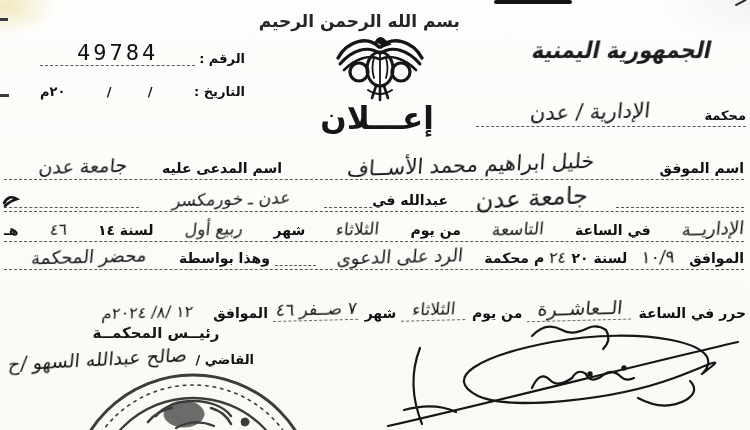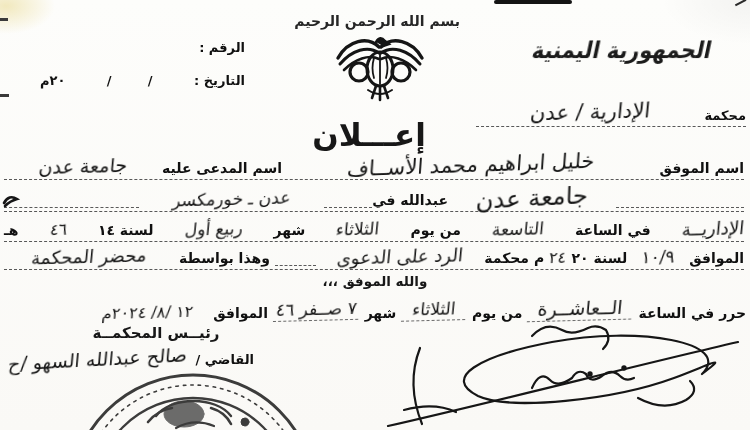--- a/index.html
+++ b/index.html
@@ -22,21 +22,21 @@
   }
   .dots{border-bottom:1.5px dashed #5a5a5a;align-self:flex-end;height:1px;}
   .fline{display:flex;align-items:flex-end;white-space:nowrap;}
   .underlined{border-bottom:1.5px dashed #585858;padding-bottom:3px;}
   .u{border-bottom:1.3px dashed #666;padding-bottom:2px;}
   .callig{
     font-weight:700;font-size:21px;letter-spacing:-.5px;
     transform:skewX(-12deg) scaleY(1.12);filter:blur(.45px);color:#1b1b1b;white-space:nowrap;
   }
   .ministry{font-weight:800;font-size:20px;letter-spacing:.5px;margin-top:5px;white-space:nowrap;}
-  .basmala{font-weight:700;font-size:14px;transform:scaleY(1.2);filter:blur(.55px);
+  .basmala{font-weight:700;font-size:17px;transform:scaleY(1.2);filter:blur(.55px);
     color:#262626;white-space:nowrap;}
   .title{font-weight:800;font-size:31px;letter-spacing:.5px;transform:scaleY(1.05);}
   .typed{font-family:"DejaVu Sans Mono","DejaVu Sans",monospace;font-size:22px;
     letter-spacing:3px;direction:ltr;unicode-bidi:bidi-override;color:#111;}
   .center{text-align:center;}
   svg{display:block;}
 </style>
 </head>
 <body>
 
@@ -73,27 +73,30 @@
       <circle cx="29" cy="44" r="9" stroke-width="3.2"></circle>
       <circle cx="71" cy="44" r="9" stroke-width="3.2"></circle>
 
       <ellipse cx="50" cy="41" rx="13" ry="17" stroke-width="3"></ellipse>
       <path d="M50,26 v30 M44,30 q-3,10 0,20 M56,30 q3,10 0,20" stroke-width="1.8"></path>
 
       <path d="M46,58 l-4,12 M50,59 v13 M54,58 l4,12" stroke-width="2.6"></path>
       <path d="M38,62 q12,8 24,0" stroke-width="2"></path>
     </svg>
   </div>
-  <div class="abs center" style="left:296px;top:100px;width:146px;margin-top:17px;">
+  <div class="abs center" style="left:304px;top:100px;width:146px;">
     <span class="title">إعـــلان</span>
   </div>
 
   <div class="abs" style="left:40px;top:40px;width:205px;">
     <div class="fline">
       <span class="lbl">الرقم :</span>
+      <span class="dots" style="flex:1;margin-right:4px;text-align:center;height:auto;">
+        <span class="typed">49784</span>
+      </span>
     </div>
     <div class="fline" style="margin-top:18px;align-items:baseline;">
       <span class="lbl">التاريخ :</span>
       <span class="lbl" style="flex:1;text-align:center;font-weight:700;">/&nbsp;&nbsp;&nbsp;&nbsp;&nbsp;&nbsp;&nbsp;&nbsp;/</span>
       <span class="lbl">٢٠م</span>
     </div>
   </div>
 
   <div class="abs fline underlined" style="right:6px;left:4px;top:145px;height:31px;">
     <span class="lbl sm">اسم الموفق</span>
@@ -135,23 +138,20 @@
     <span class="lbl sm">لسنة ٢٠</span>
     <span class="hw" style="font-size:16px;">٢٤</span>
     <span class="lbl sm">م</span>
     <span class="lbl sm">محكمة</span>
     <span class="hw" style="font-size:18px;width:158px;">الرد على الدعوى</span>
     <span class="dots" style="flex:1;"></span>
     <span class="lbl sm">وهذا بواسطة</span>
     <span class="hw" style="font-size:18px;width:170px;">محضر المحكمة</span>
   </div>
 
-  <div class="abs center" style="left:0;right:0;top:273px;font-size:13.5px;font-weight:700;">
-    <span>والله الموفق ،،،</span>
-  </div>
 
   <div class="abs fline" style="right:4px;left:88px;top:295px;height:26px;gap:6px;">
     <span class="lbl sm">حرر في الساعة</span>
     <span class="hw u" style="font-size:19px;width:118px;">الــعاشــرة</span>
     <span class="lbl sm">من يوم</span>
     <span class="hw u" style="font-size:17px;width:72px;">الثلاثاء</span>
     <span class="lbl sm">شهر</span>
     <span class="hw u" style="font-size:17px;width:96px;">٧ صــفر ٤٦</span>
     <span class="lbl sm">الموافق</span>
     <span class="hw" style="font-size:16px;width:135px;">١٢ /٨/ ٢٠٢٤م</span>

